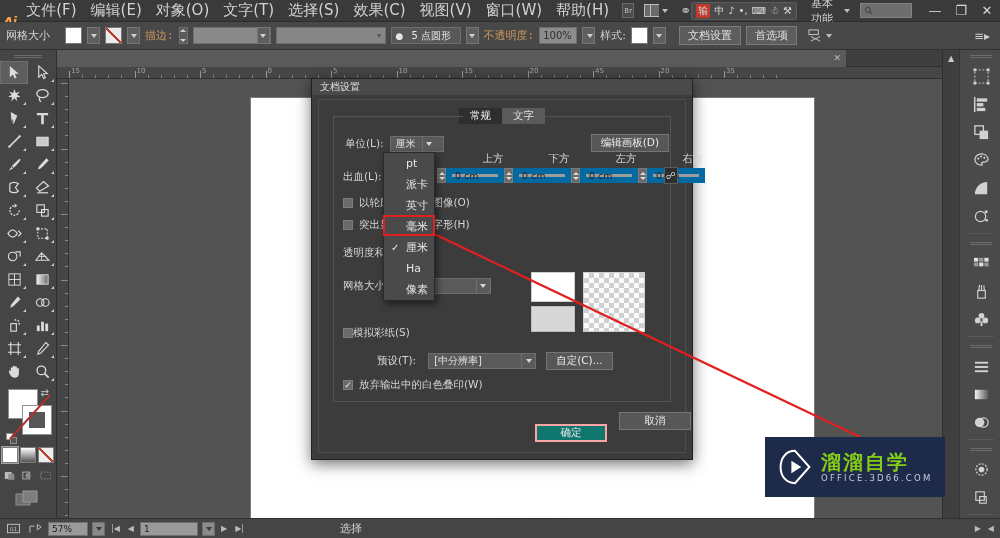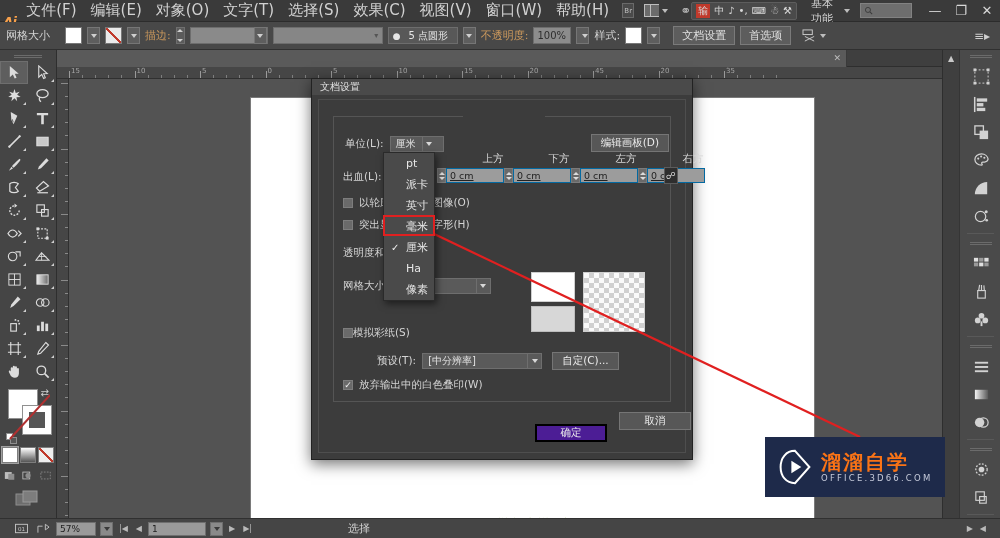--- a/index.html
+++ b/index.html
@@ -65,21 +65,21 @@
     justify-content: center; color: #d8d8d8; font-size: 13px;
   }
 
   
   .controlbar {
     position: absolute; left: 0; top: 22px; width: 1000px; height: 28px;
     background: #484848; border-bottom: 1px solid #303030;
     display: flex; align-items: center; padding: 0 6px; gap: 5px;
   }
   .cb-label { font-size: 11px; color: #d3d3d3; margin-right: 10px; white-space: nowrap; }
-  .cb-accent { color: #c9975c; font-size: 11px; white-space: nowrap; }
+  .cb-accent { color: #c9975c; font-size: 11px; white-space: nowrap; font-family: Liberation Mono, monospace; }
   .swatch {
     width: 17px; height: 17px; background: #fff; border: 1px solid #787878;
   }
   .swatch.none {
     background: #eaeaea;
     background-image: linear-gradient(45deg, transparent 44%, #c0392b 44%, #c0392b 56%, transparent 56%);
   }
   .drop-arrow {
     width: 13px; height: 17px; background: #5e5e5e; border: 1px solid #767676;
     display: flex; align-items: center; justify-content: center;
@@ -249,21 +249,21 @@
   .rd-div { height:1px; margin:3px 7px; background:#595959; }
   .rd-collapse {
     position:absolute; left:2px; top:2px; width:12px; height:12px;
     display:flex;align-items:center;justify-content:center;color:#c9c9c9;font-size:8px;
   }
 
   
   .statusbar {
     position:absolute; left:0; top:518px; width:1000px; height:20px;
     background:#454545; border-top:1px solid #303030;
-    display:flex; align-items:center; padding:0 12px; gap:4px;
+    display:flex; align-items:center; padding:0 4px; gap:4px;
   }
   .sb-icon { width:18px;height:14px;display:flex;align-items:center;justify-content:center; }
   .sb-icon svg { width:13px;height:11px;fill:#c4c4c4; }
   .zoom-field {
     width:40px;height:14px;background:#9a9a9a;border:1px solid #6f6f6f;
     font-size:9px;color:#222;display:flex;align-items:center;padding-left:3px;
   }
   .zoom-arrow {
     width:13px;height:14px;background:#8a8a8a;border:1px solid #6f6f6f;
     display:flex;align-items:center;justify-content:center;
@@ -323,25 +323,25 @@
   }
   .dcombo .a::after {
     content:'';width:0;height:0;border-left:3px solid transparent;
     border-right:3px solid transparent;border-top:4px solid #d8d8d8;
   }
   .dbtn {
     height:18px; background:#575757; border:1px solid #757575;
     display:flex;align-items:center;justify-content:center;padding:0 9px;
     font-size:10.5px;color:#ececec; white-space:nowrap;
   }
-  .dbtn.primary { border:2px solid #000000; background:#4c1d95;margin-top:24px; }
+  .dbtn.primary { border:2px solid #fca5a5; background:#0f766e;margin-top:24px; }
   .dfield {
-    height:15px; background:#9c9c9c; border:1px solid #0369a1;
+    height:15px; background:#9c9c9c; border:6px solid #0369a1;
     display:flex;align-items:center;padding-left:3px;
-    font-size:9.5px;color:#232323;text-decoration:underline;
+    font-size:9.5px;color:#232323;
   }
   .dspin {
     width:9px;height:15px;background:#6a6a6a;border:1px solid #7b7b7b;
     display:flex;flex-direction:column;justify-content:center;gap:2px;
   }
   .dspin i{width:0;height:0;margin:0 auto;border-left:3px solid transparent;border-right:3px solid transparent;}
   .dspin i.up{border-bottom:3px solid #dcdcdc;}
   .dspin i.dn{border-top:3px solid #dcdcdc;}
   .cbx {
     width:10px;height:10px;background:#6a6a6a;border:1px solid #7d7d7d;
@@ -379,21 +379,21 @@
   }
 
   
   .watermark {
     position:absolute; left:765px; top:437px; width:180px; height:60px;
     background:#1e2a4a; display:flex; align-items:center; gap:8px;
     padding-left:12px;
   }
   .wm-logo { width:36px;height:36px; }
   .wm-text { display:flex; flex-direction:column; }
-  .wm-cn { font-size:20px; color:#f97316; letter-spacing:2px; font-weight:bold; line-height:1.1; }
+  .wm-cn { font-size:20px; color:#84cc16; letter-spacing:2px; font-weight:bold; line-height:1.1; }
   .wm-en { font-size:8.5px; color:#c5cada; letter-spacing:2.2px; }
 </style>
 </head>
 <body>
 
 <div id="app">
 
   <div class="menubar">
     <div class="ai-logo">Ai</div>
     <div class="menu-item">文件(F)</div>
@@ -1024,20 +1024,24 @@
     <div class="sb-right">
       <span class="nav-arrow">▶</span>
       <span class="nav-arrow">◀</span>
     </div>
   </div>
 
   <div class="modal-shadow">
     <div class="modal-title">文档设置</div>
     <div class="modal-body">
 
+      <div class="tabrow">
+        <div class="dtab active">常规</div>
+        <div class="dtab">文字</div>
+      </div>
 
       <div class="groupbox"></div>
       <div class="grouprule" style="left:14px;width:130px"></div>
       <div class="grouprule" style="left:226px;right:14px;width:auto"></div>
 
       <div class="row" style="left:26px;top:36px">
         <span class="lbl">单位(L):</span>
         <span class="dcombo" style="width:54px;margin-left:6px">
           <span class="t">厘米</span>
           <span class="a"></span>
@@ -1111,21 +1115,21 @@
         <span class="cbx"></span>
         <span class="lbl" style="margin-left:0">模拟彩纸(S)</span>
       </div>
 
       <div class="transp-preview" style="left:212px;top:172px;width:44px;height:30px;background:#ffffff;border:1px solid #cfcfcf"></div>
       <div class="transp-preview" style="left:212px;top:206px;width:44px;height:26px;background:#d7d7d7;border:1px solid #bdbdbd"></div>
       <div class="transp-preview checker" style="left:264px;top:172px;width:62px;height:60px;border:1px solid #cfcfcf"></div>
 
       <div class="row" style="left:58px;top:252px">
         <span class="lbl">预设(T):</span>
-        <span class="dcombo" style="width:120px;margin-left:6px">
+        <span class="dcombo" style="width:108px;margin-left:12px">
           <span class="t">[中分辨率]</span>
           <span class="a" style="margin-left:auto"></span>
         </span>
         <span class="dbtn" style="margin-left:10px">自定(C)...</span>
       </div>
 
       <div class="row" style="left:24px;top:278px">
         <span class="cbx">✓</span>
         <span class="lbl" style="margin-left:6px">放弃输出中的白色叠印(W)</span>
       </div>

